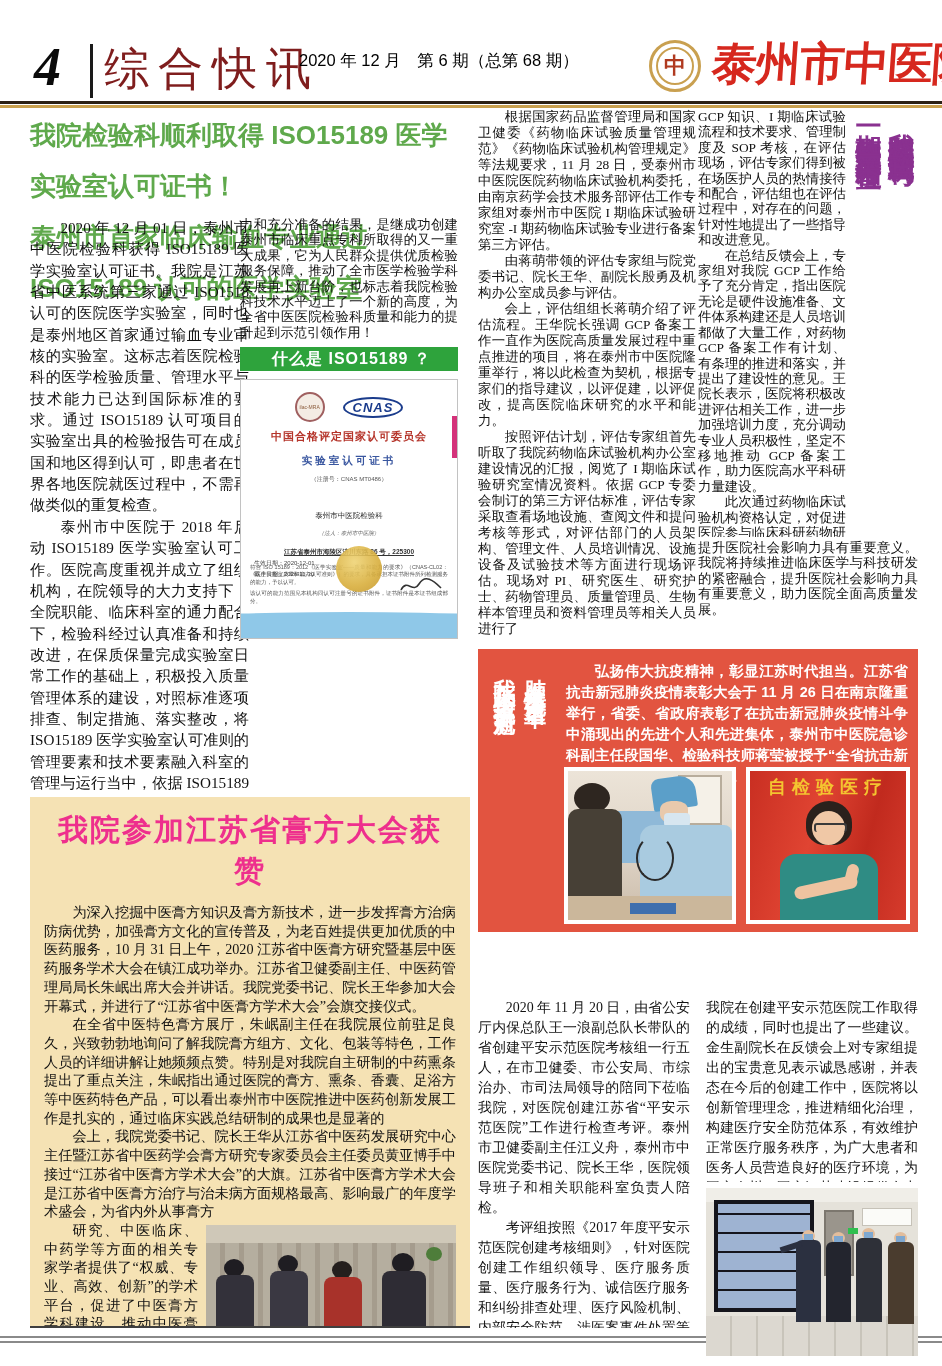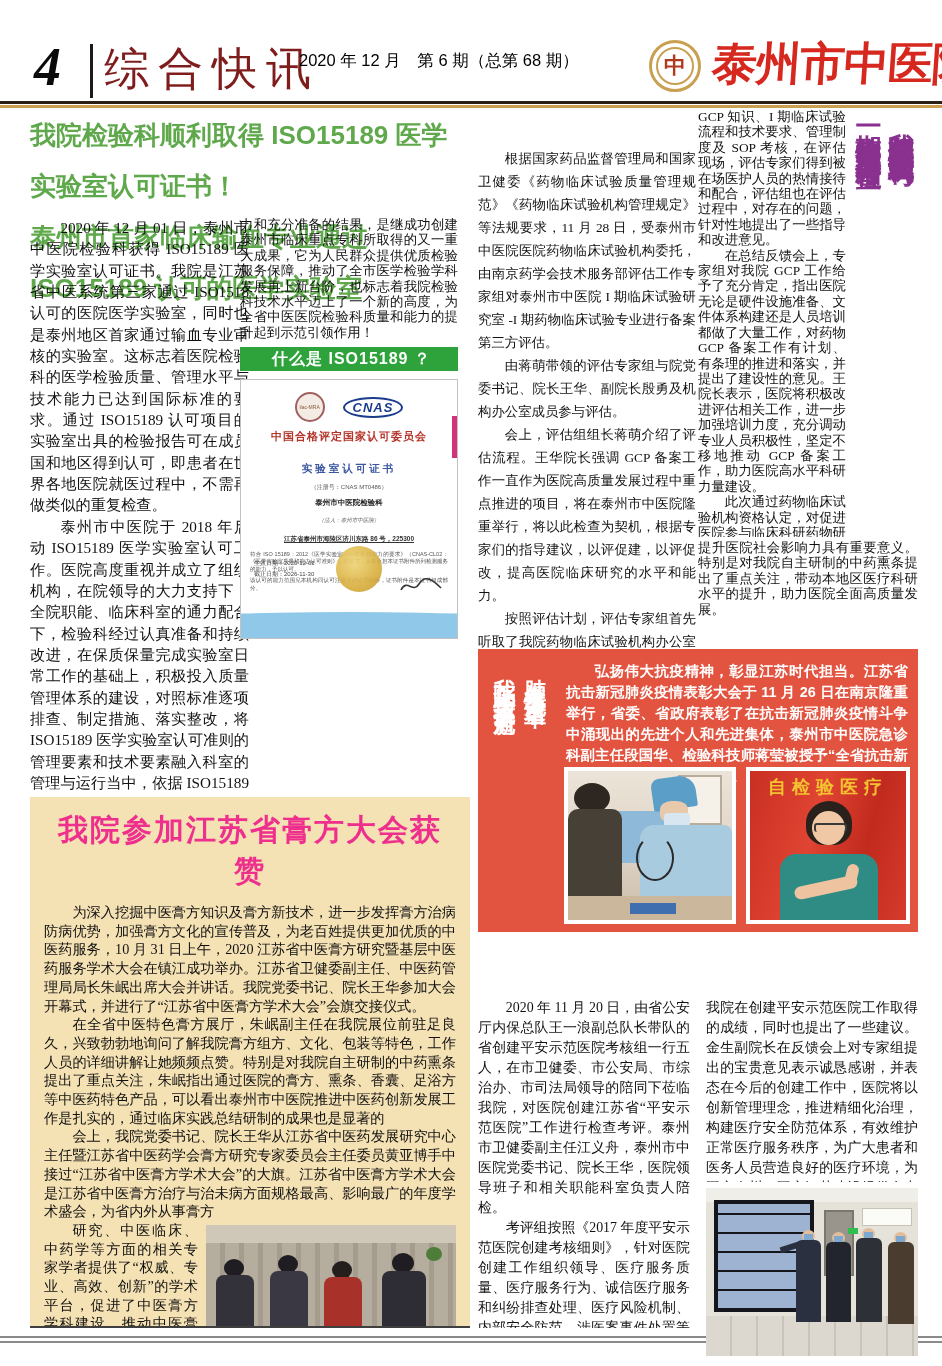--- a/index.html
+++ b/index.html
@@ -38,36 +38,36 @@
   
   .cert{position:relative;width:216px;height:258px;margin-top:8px;background:#fff;border:1px solid #c2c2c2;
         text-align:center;font-family:"Liberation Sans","DejaVu Sans",sans-serif;overflow:hidden;}
   .cert .pinktab{position:absolute;right:0;top:36px;width:5px;height:42px;background:#D4327A;}
   .cert .logos{display:flex;justify-content:center;align-items:center;gap:18px;margin-top:12px;}
   .ilac{width:26px;height:26px;border-radius:50%;border:2px solid #a06060;color:#8a5a3a;font-size:5px;
         display:flex;align-items:center;justify-content:center;background:#f4ece4;}
   .cnas{border:2px solid #1B3C8C;border-radius:50%;padding:1px 8px;color:#1B3C8C;
         font-size:13px;font-weight:bold;font-style:italic;letter-spacing:1px;}
   .cert .org{margin-top:7px;font-size:11px;font-weight:bold;color:#B5342A;letter-spacing:1px;}
-  .cert .ctitle{margin-top:16px;font-size:10.5px;font-weight:bold;color:#3A57A0;letter-spacing:3px;}
+  .cert .ctitle{margin-top:8px;font-size:10.5px;font-weight:bold;color:#3A57A0;letter-spacing:3px;}
   .cert .reg{margin-top:4px;font-size:6px;color:#555;}
-  .cert .holder{margin-top:0;font-size:7.5px;font-weight:bold;color:#222;}
+  .cert .holder{margin-top:21px;font-size:7.5px;font-weight:normal;color:#222;}
   .cert .legal{margin-top:2px;font-size:5.5px;color:#666;font-style:italic;}
   .cert .addr{margin-top:3px;font-size:6.5px;font-weight:bold;color:#333;text-decoration:underline;}
   .cert .fine{margin:4px 9px 0 9px;font-size:5.5px;line-height:7.5px;color:#555;text-align:justify;}
   .cert .dates{position:absolute;left:13px;top:178px;font-size:6px;line-height:11px;color:#444;text-align:left;}
   .seal{position:absolute;left:95px;top:166px;width:46px;height:46px;border-radius:50%;
         background:radial-gradient(circle at 40% 35%,#EFD476,#D8AE3C 60%,#C2952B);opacity:.9;}
   .sig{position:absolute;right:14px;top:196px;}
   .cert .wave{position:absolute;left:0;bottom:0;width:100%;height:30px;overflow:hidden;}
   .cert .w1,.cert .w2,.cert .w3{position:absolute;width:340%;height:70px;border-radius:50%;left:-120%;}
   .cert .w1{background:#8FC8E8;top:4px;}
 
   
-  .col3{left:478px;top:109px;width:218px;height:538px;font-size:13.4px;line-height:23px;overflow:hidden;margin-top:38px;}
+  .col3{left:478px;top:109px;width:218px;height:538px;font-size:13.4px;line-height:16px;overflow:hidden;}
   .col4{left:698px;top:109px;width:148px;height:428px;font-size:13.4px;line-height:15.4px;overflow:hidden;}
   .col4wide{left:698px;top:540px;width:220px;height:100px;font-size:13.4px;line-height:15.4px;overflow:hidden;}
   .vtitle-purple{left:850px;top:112px;height:445px;writing-mode:vertical-rl;color:#8A3190;
                  font-size:26px;font-weight:bold;letter-spacing:2px;line-height:1.15;}
   .vtitle-purple span{display:block;margin:0 3px;}
 
   
   .redbox{left:478px;top:649px;width:440px;height:283px;background:#E25440;overflow:hidden;}
   .vtitle-white{position:absolute;left:10px;top:12px;height:262px;writing-mode:vertical-lr;color:#fff;
                 font-size:22px;font-weight:bold;letter-spacing:4px;line-height:1.3;}
@@ -172,21 +172,21 @@
     <p>由蒋萌带领的评估专家组与院党委书记、院长王华、副院长殷勇及机构办公室成员参与评估。</p>
     <p>会上，评估组组长蒋萌介绍了评估流程。王华院长强调 GCP 备案工作一直作为医院高质量发展过程中重点推进的项目，将在泰州市中医院隆重举行，将以此检查为契机，根据专家们的指导建议，以评促建，以评促改，提高医院临床研究的水平和能力。</p>
     <p>按照评估计划，评估专家组首先听取了我院药物临床试验机构办公室建设情况的汇报，阅览了 I 期临床试验研究室情况资料。依据 GCP 专委会制订的第三方评估标准，评估专家采取查看场地设施、查阅文件和提问考核等形式，对评估部门的人员架构、管理文件、人员培训情况、设施设备及试验技术等方面进行现场评估。现场对 PI、研究医生、研究护士、药物管理员、质量管理员、生物样本管理员和资料管理员等相关人员进行了</p>
   </div>
   <div class="abs col4 b">
     <p class="noindent">GCP 知识、I 期临床试验流程和技术要求、管理制度及 SOP 考核，在评估现场，评估专家们得到被在场医护人员的热情接待和配合，评估组也在评估过程中，对存在的问题，针对性地提出了一些指导和改进意见。</p>
     <p>在总结反馈会上，专家组对我院 GCP 工作给予了充分肯定，指出医院无论是硬件设施准备、文件体系构建还是人员培训都做了大量工作，对药物 GCP 备案工作有计划、有条理的推进和落实，并提出了建设性的意见。王院长表示，医院将积极改进评估相关工作，进一步加强培训力度，充分调动专业人员积极性，坚定不移地推动 GCP 备案工作，助力医院高水平科研力量建设。</p>
     <p>此次通过药物临床试验机构资格认定，对促进医院参与临床科研药物研发，</p>
   </div>
   <div class="abs col4wide b">
-    <p class="noindent">提升医院社会影响力具有重要意义。特别是对我院自主研制的中药熏条提出了重点关注，带动本地区医疗科研水平的提升，助力医院全面高质量发展。</p>
+    <p class="noindent">提升医院社会影响力具有重要意义。我院将持续推进临床医学与科技研发的紧密融合，提升医院社会影响力具有重要意义，助力医院全面高质量发展。</p>
   </div>
   <div class="abs vtitle-purple sans">
     <span>我院顺利完成药物临床试验机构与</span>
     <span>一期药物临床研究病房第三方评估检查</span>
   </div>
 
   <div class="abs redbox">
     <div class="vtitle-white sans">
       <span>我院上榜全省抗击新冠</span>
       <span>肺炎疫情先进名单！</span>

